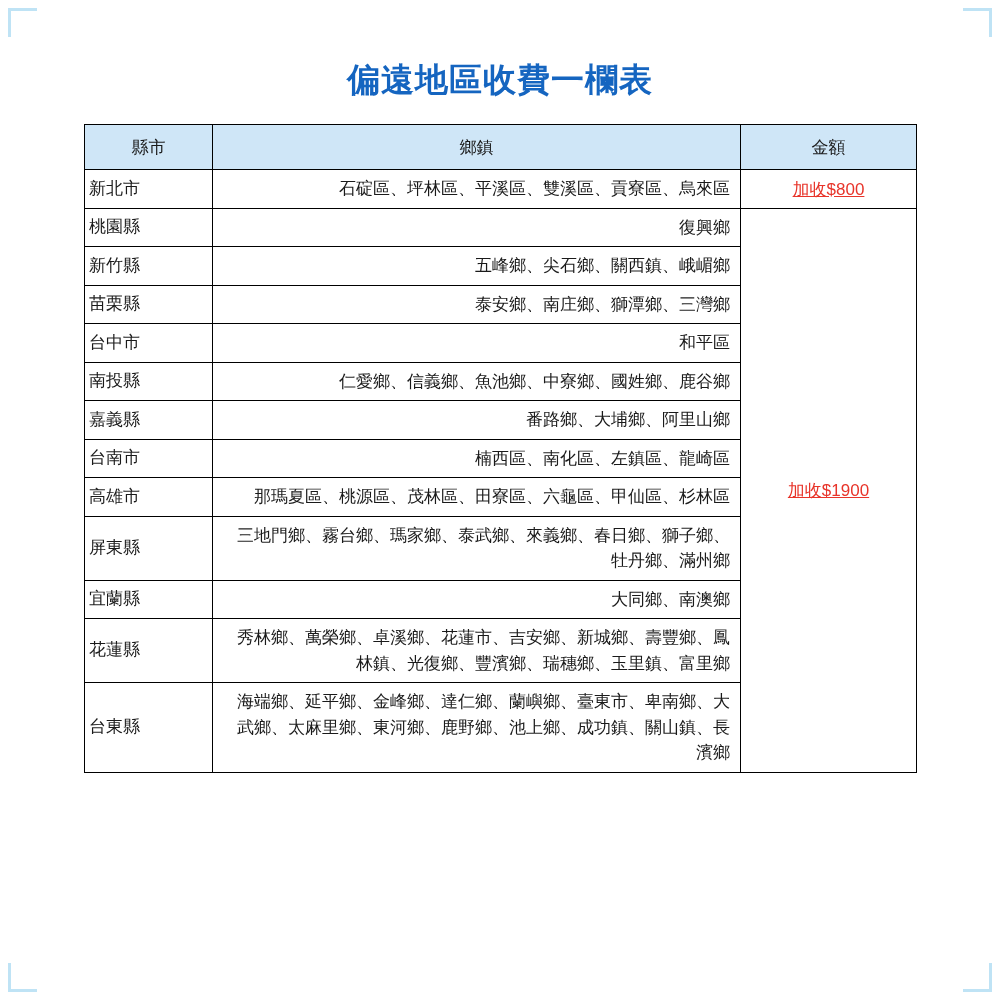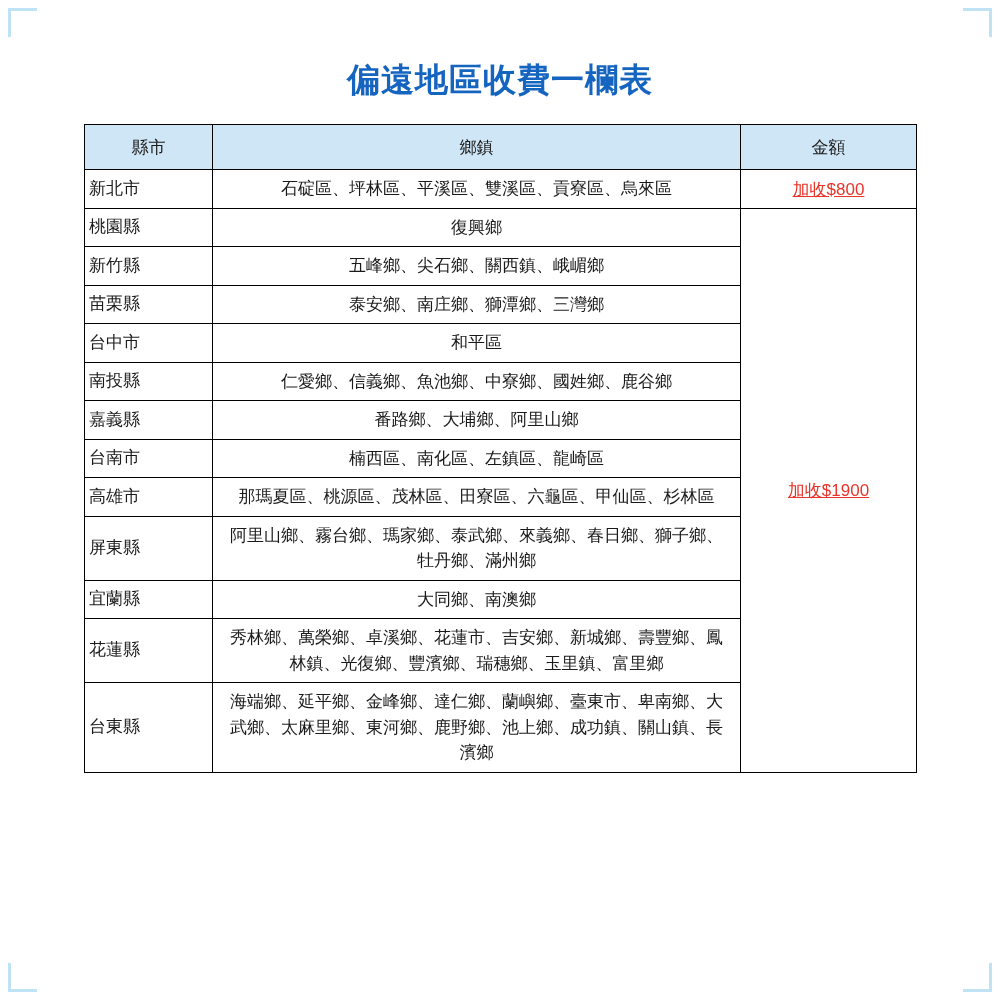--- a/index.html
+++ b/index.html
@@ -58,21 +58,21 @@
   .col-town { width: 528px; }
   .col-amount { width: 176px; }
 
   td.county {
     text-align: left;
     font-size: 18px;
     padding: 5px 4px;
     line-height: 1.45;
   }
   td.towns {
-    text-align: center;
+    text-align: right;
     padding: 6px 10px 6px 10px;
     line-height: 1.5;
     font-size: 17px;
     font-family: Liberation Serif, serif;
   }
   td.amount {
     text-align: center;
     color: #e8342a;
     font-weight: bold;
     font-size: 18px;
@@ -159,21 +159,21 @@
         <tr>
           <td class="county">台南市</td>
           <td class="towns">楠西區、南化區、左鎮區、龍崎區</td>
         </tr>
         <tr>
           <td class="county">高雄市</td>
           <td class="towns">那瑪夏區、桃源區、茂林區、田寮區、六龜區、甲仙區、杉林區</td>
         </tr>
         <tr>
           <td class="county">屏東縣</td>
-          <td class="towns">阿里山鄉、霧台鄉、瑪家鄉、泰武鄉、來義鄉、春日鄉、獅子鄉、牡丹鄉、滿州鄉</td>
+          <td class="towns">三地門鄉、霧台鄉、瑪家鄉、泰武鄉、來義鄉、春日鄉、獅子鄉、牡丹鄉、滿州鄉</td>
         </tr>
         <tr>
           <td class="county">宜蘭縣</td>
           <td class="towns">大同鄉、南澳鄉</td>
         </tr>
         <tr>
           <td class="county">花蓮縣</td>
           <td class="towns">秀林鄉、萬榮鄉、卓溪鄉、花蓮市、吉安鄉、新城鄉、壽豐鄉、鳳林鎮、光復鄉、豐濱鄉、瑞穗鄉、玉里鎮、富里鄉</td>
         </tr>
         <tr>

